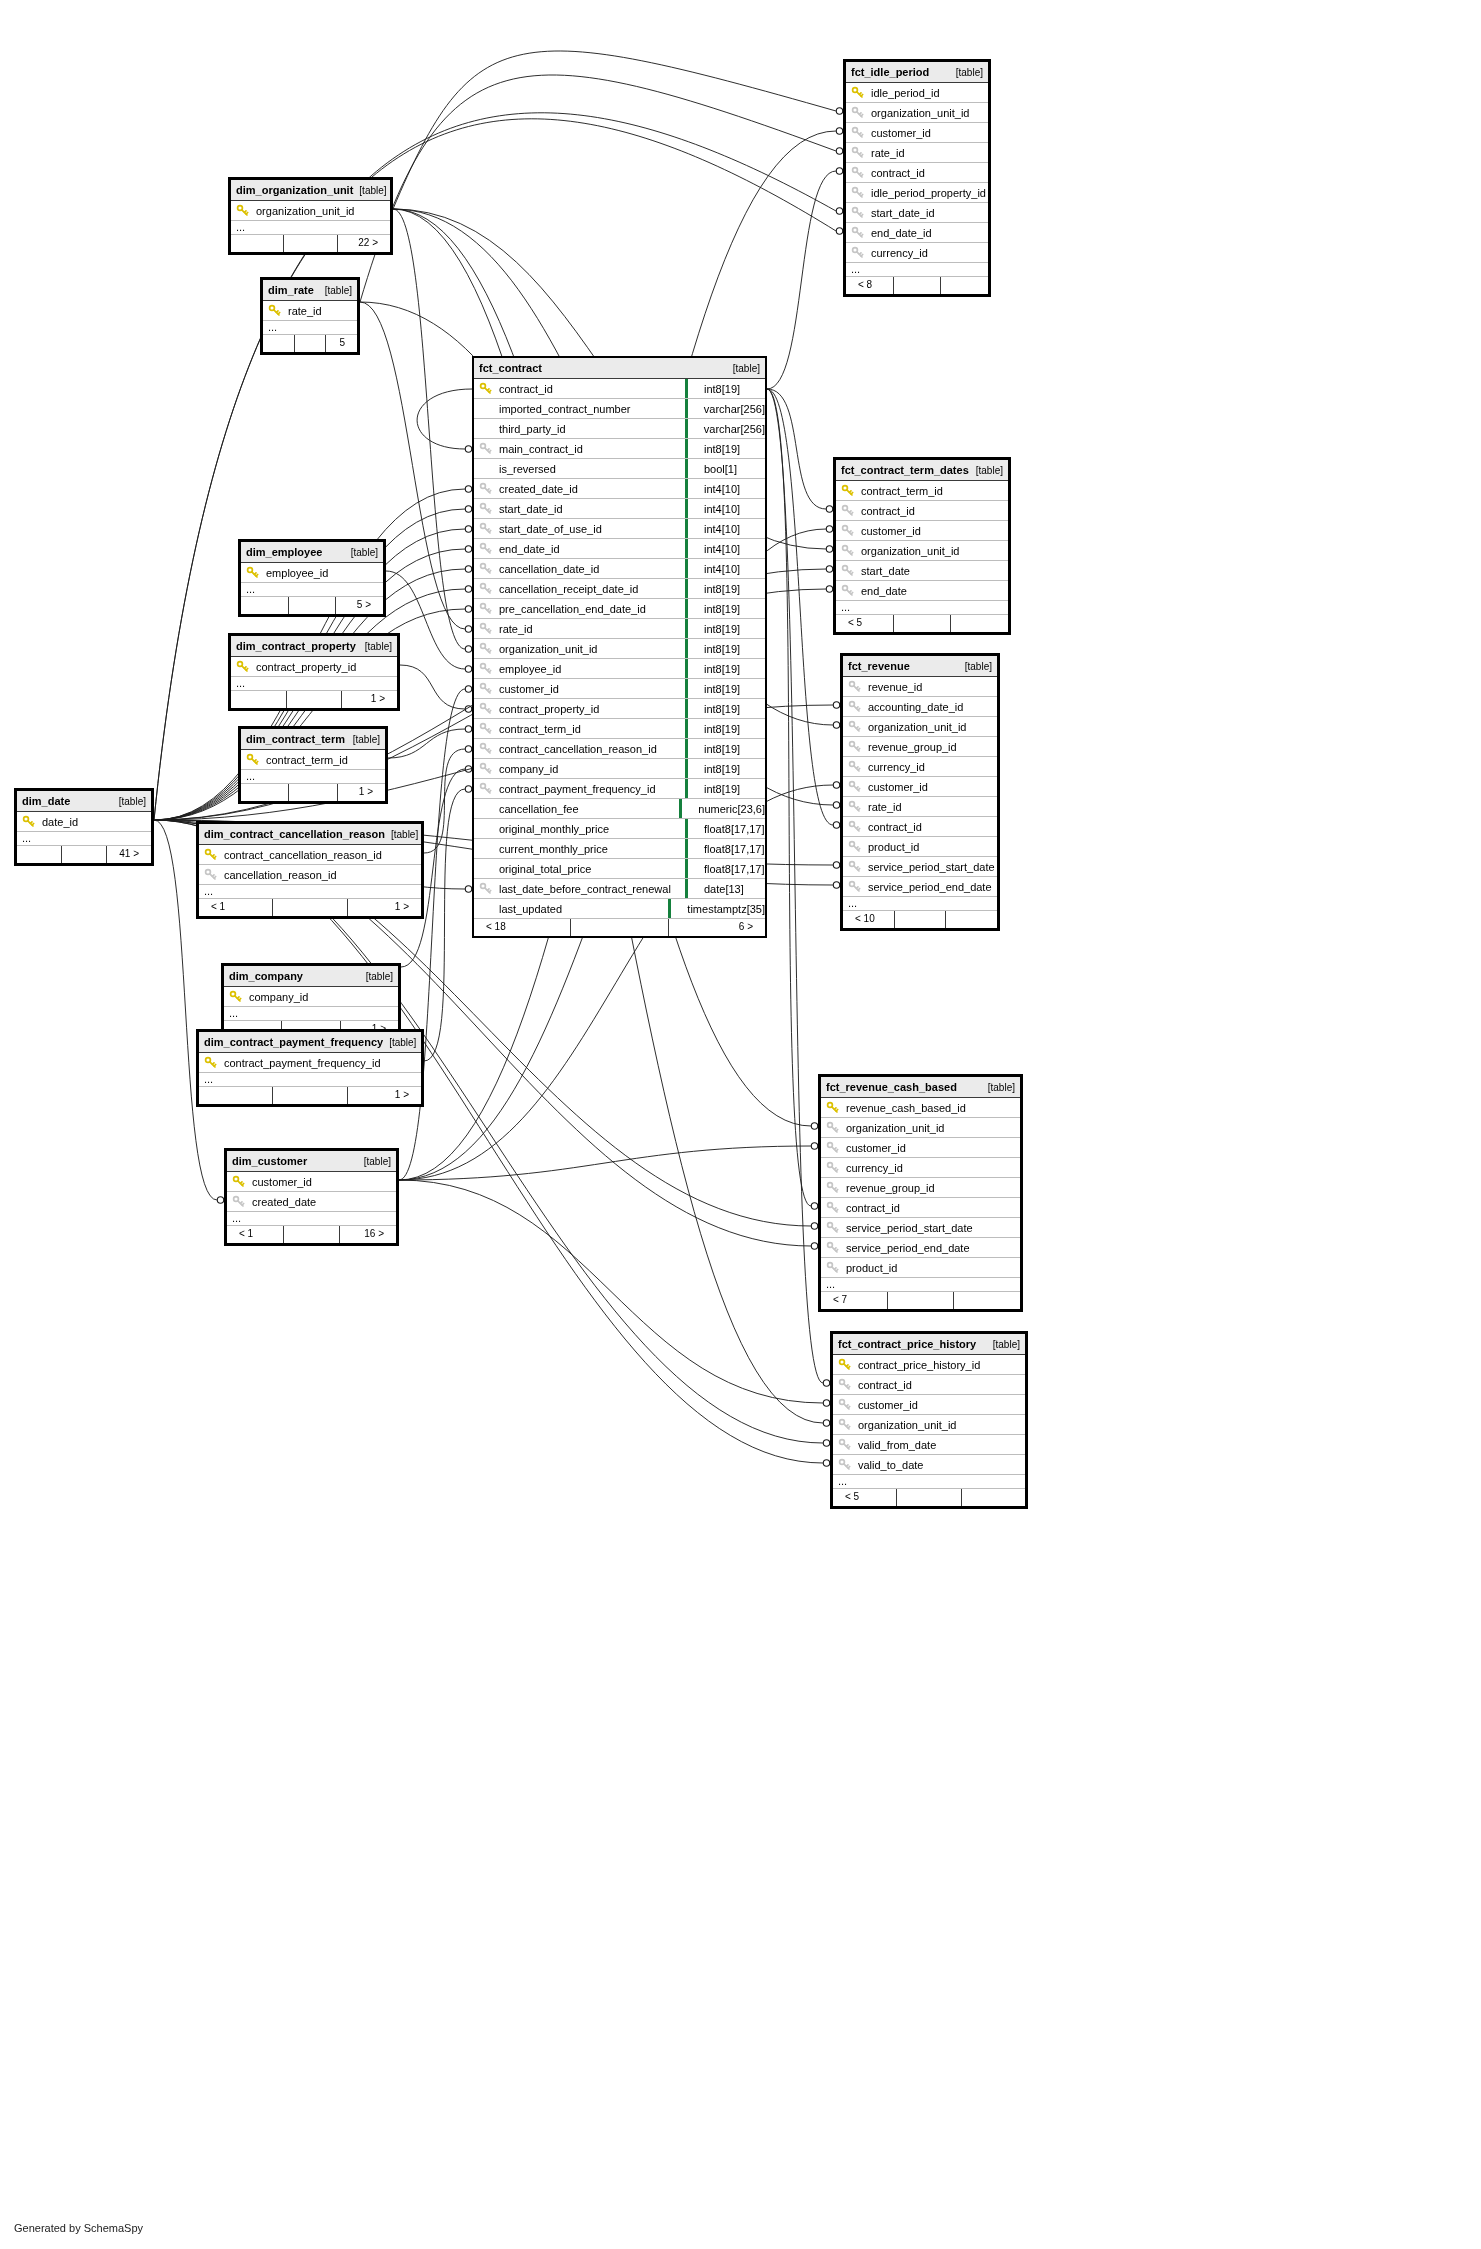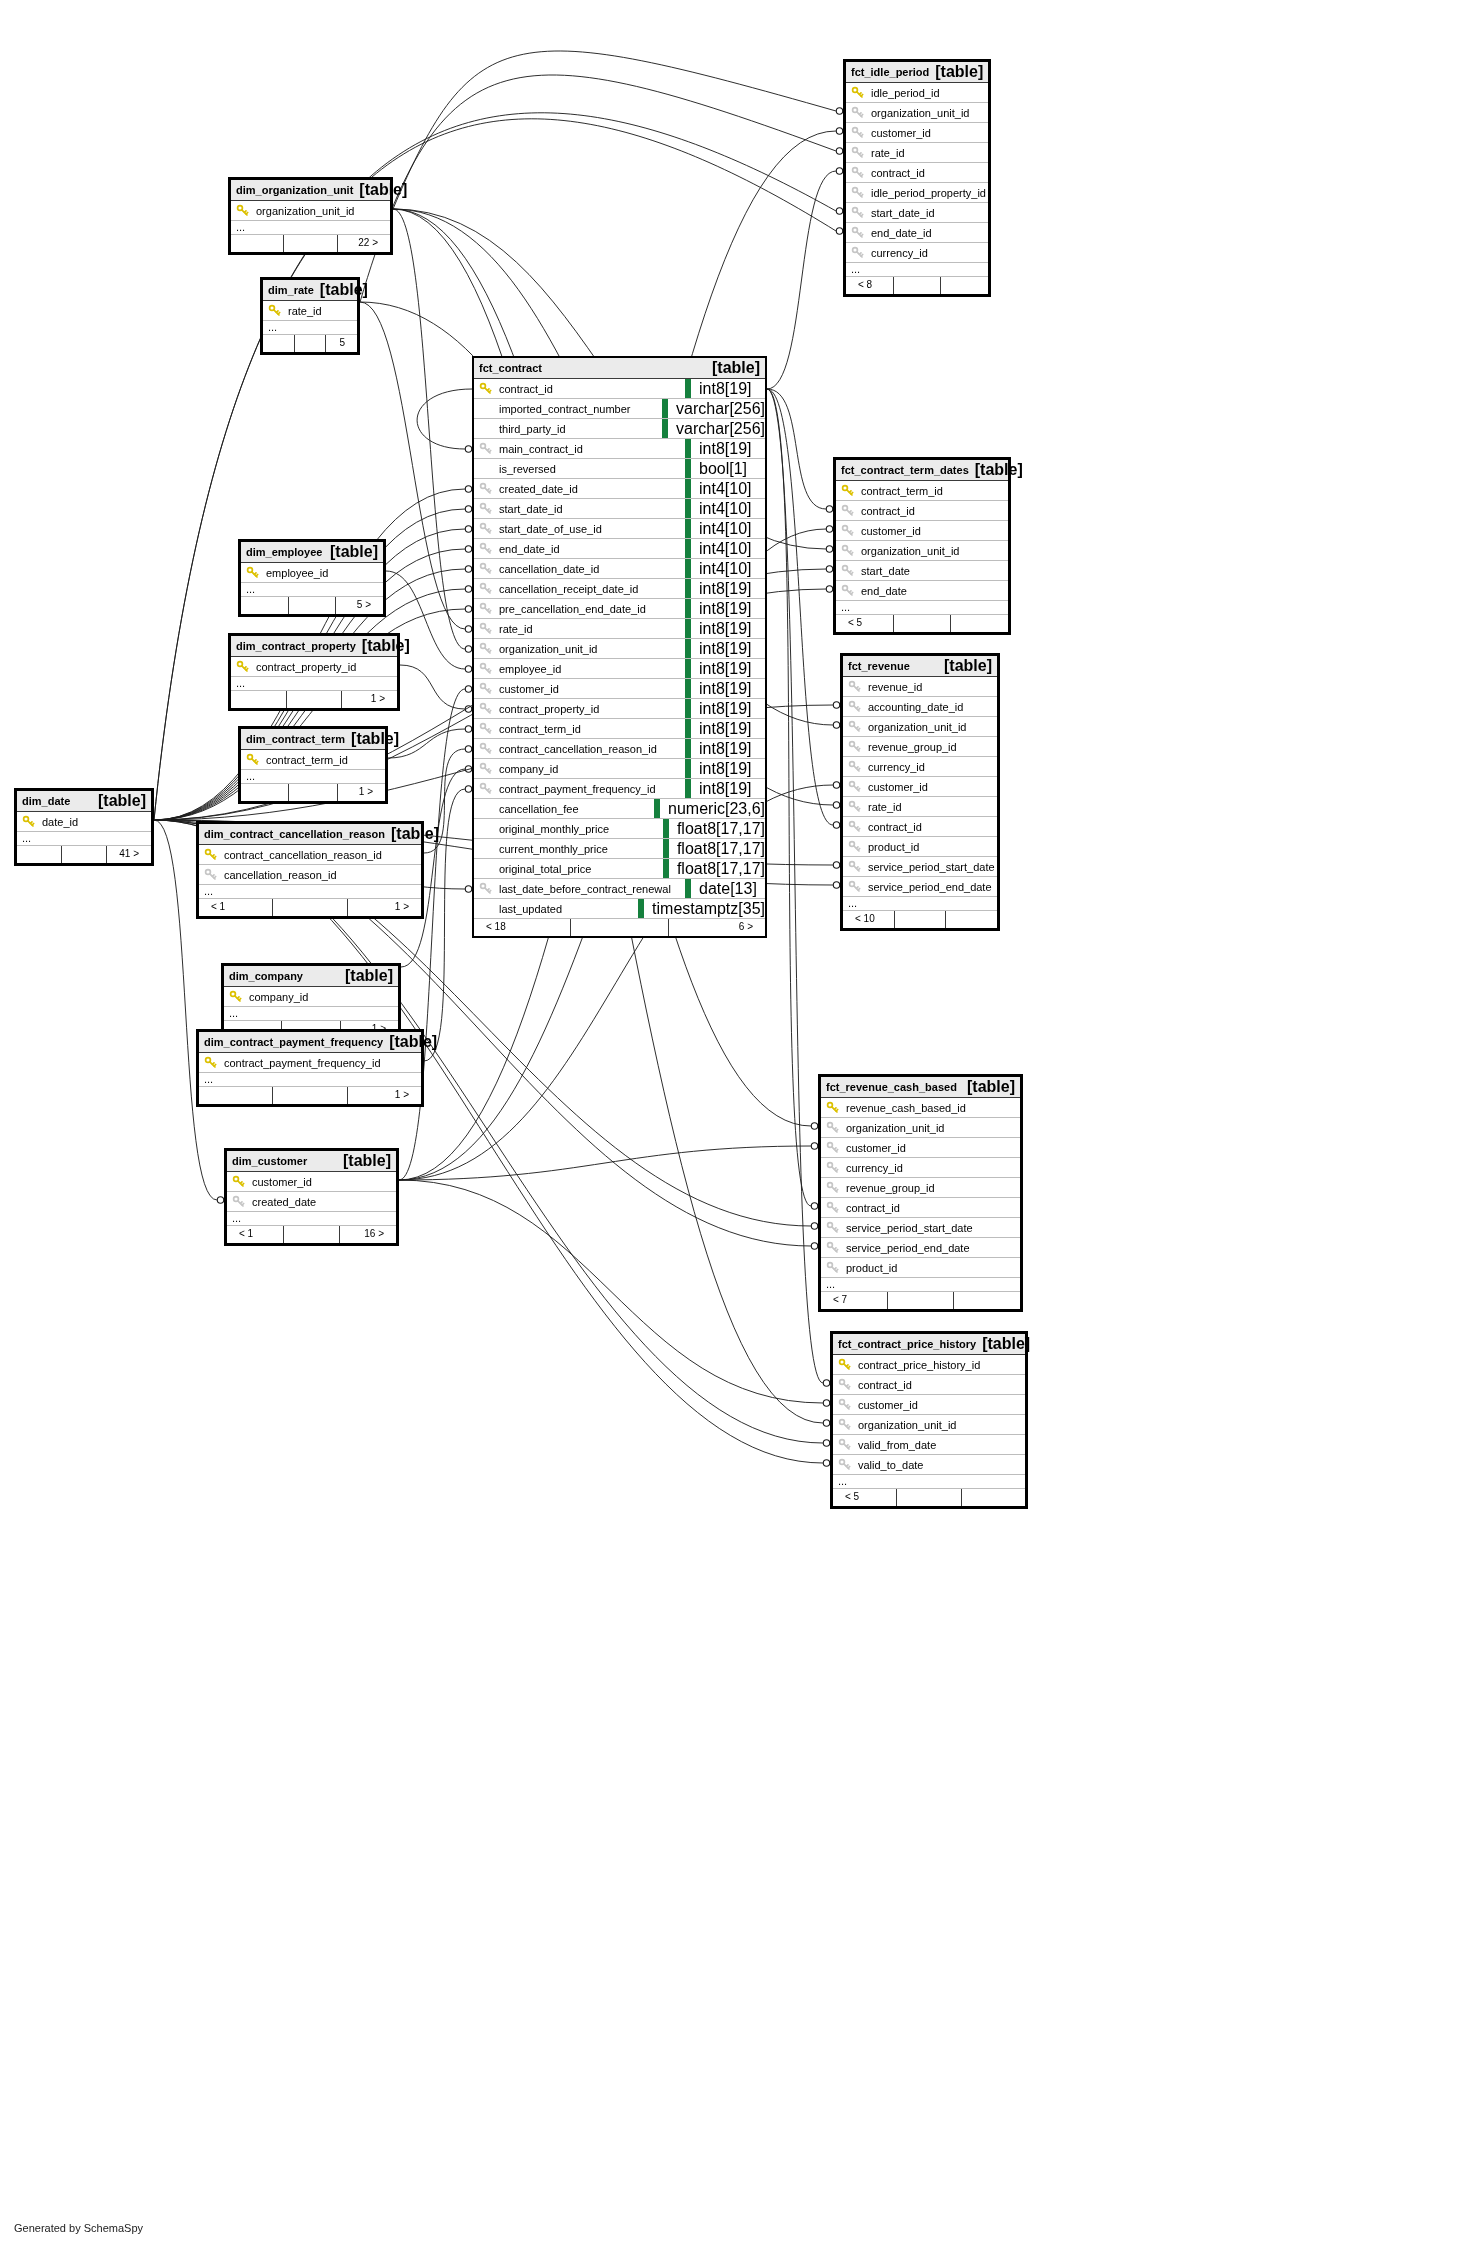--- a/index.html
+++ b/index.html
@@ -6,25 +6,25 @@
   html,body{background:#fff}
   body{font-family:"Liberation Sans",sans-serif;color:#000}
   .canvas{position:relative;width:1481px;height:2249px;background:#fff;overflow:hidden}
   #edges{position:absolute;left:0;top:0;z-index:1}
   .edge{fill:none;stroke:#1c1c1c;stroke-width:1;opacity:.92}
   .endpoint{fill:#fff;stroke:#1c1c1c;stroke-width:1.1}
   .db-table{position:absolute;z-index:2;background:#fff;border:3px solid #000000;font-size:11px}
   .db-table.emphasis{border:2px solid #000}
   .tbl-header{display:flex;justify-content:space-between;align-items:center;height:21px;padding:0 5px;background:#ebebeb;border-bottom:1px solid #3a3a3a;cursor:pointer}
   .tbl-name{font-weight:bold;font-size:11px;white-space:nowrap}
-  .tbl-tag{font-size:16px;margin-left:6px;white-space:nowrap;font-weight:bold}
+  .tbl-tag{font-size:10px;margin-left:6px;white-space:nowrap;font-weight:normal}
   .tbl-row{display:flex;align-items:center;height:20px;padding-left:5px;border-bottom:1px solid #bdbdbd;white-space:nowrap}
   .icon-slot{width:20px;flex:0 0 20px;display:flex;align-items:center}
   .col-name{flex:1;overflow:hidden;font-size:11px}
-  .col-type{flex:0 0 80px;align-self:stretch;display:flex;align-items:center;border-left:6px solid #15803d;padding-left:8px;font-size:16px}
+  .col-type{flex:0 0 80px;align-self:stretch;display:flex;align-items:center;border-left:3px solid #15803d;padding-left:16px;font-size:11px}
   .tbl-ellipsis{height:14px;line-height:13px;padding-left:5px;border-bottom:1px solid #bdbdbd;font-size:11px;color:#111}
   .tbl-footer{display:flex;height:17px;background:#fff}
   .tbl-footer .cell{flex:1;font-size:10px;line-height:16px;padding:0 12px;overflow:hidden}
   .tbl-footer .cell + .cell{border-left:1px solid #3a3a3a}
   .tbl-footer .cell.right{text-align:right}
   .footer-note{position:absolute;left:14px;top:2222px;font-size:11px;color:#222;z-index:3}
 </style>
 </head>
 <body>
 

